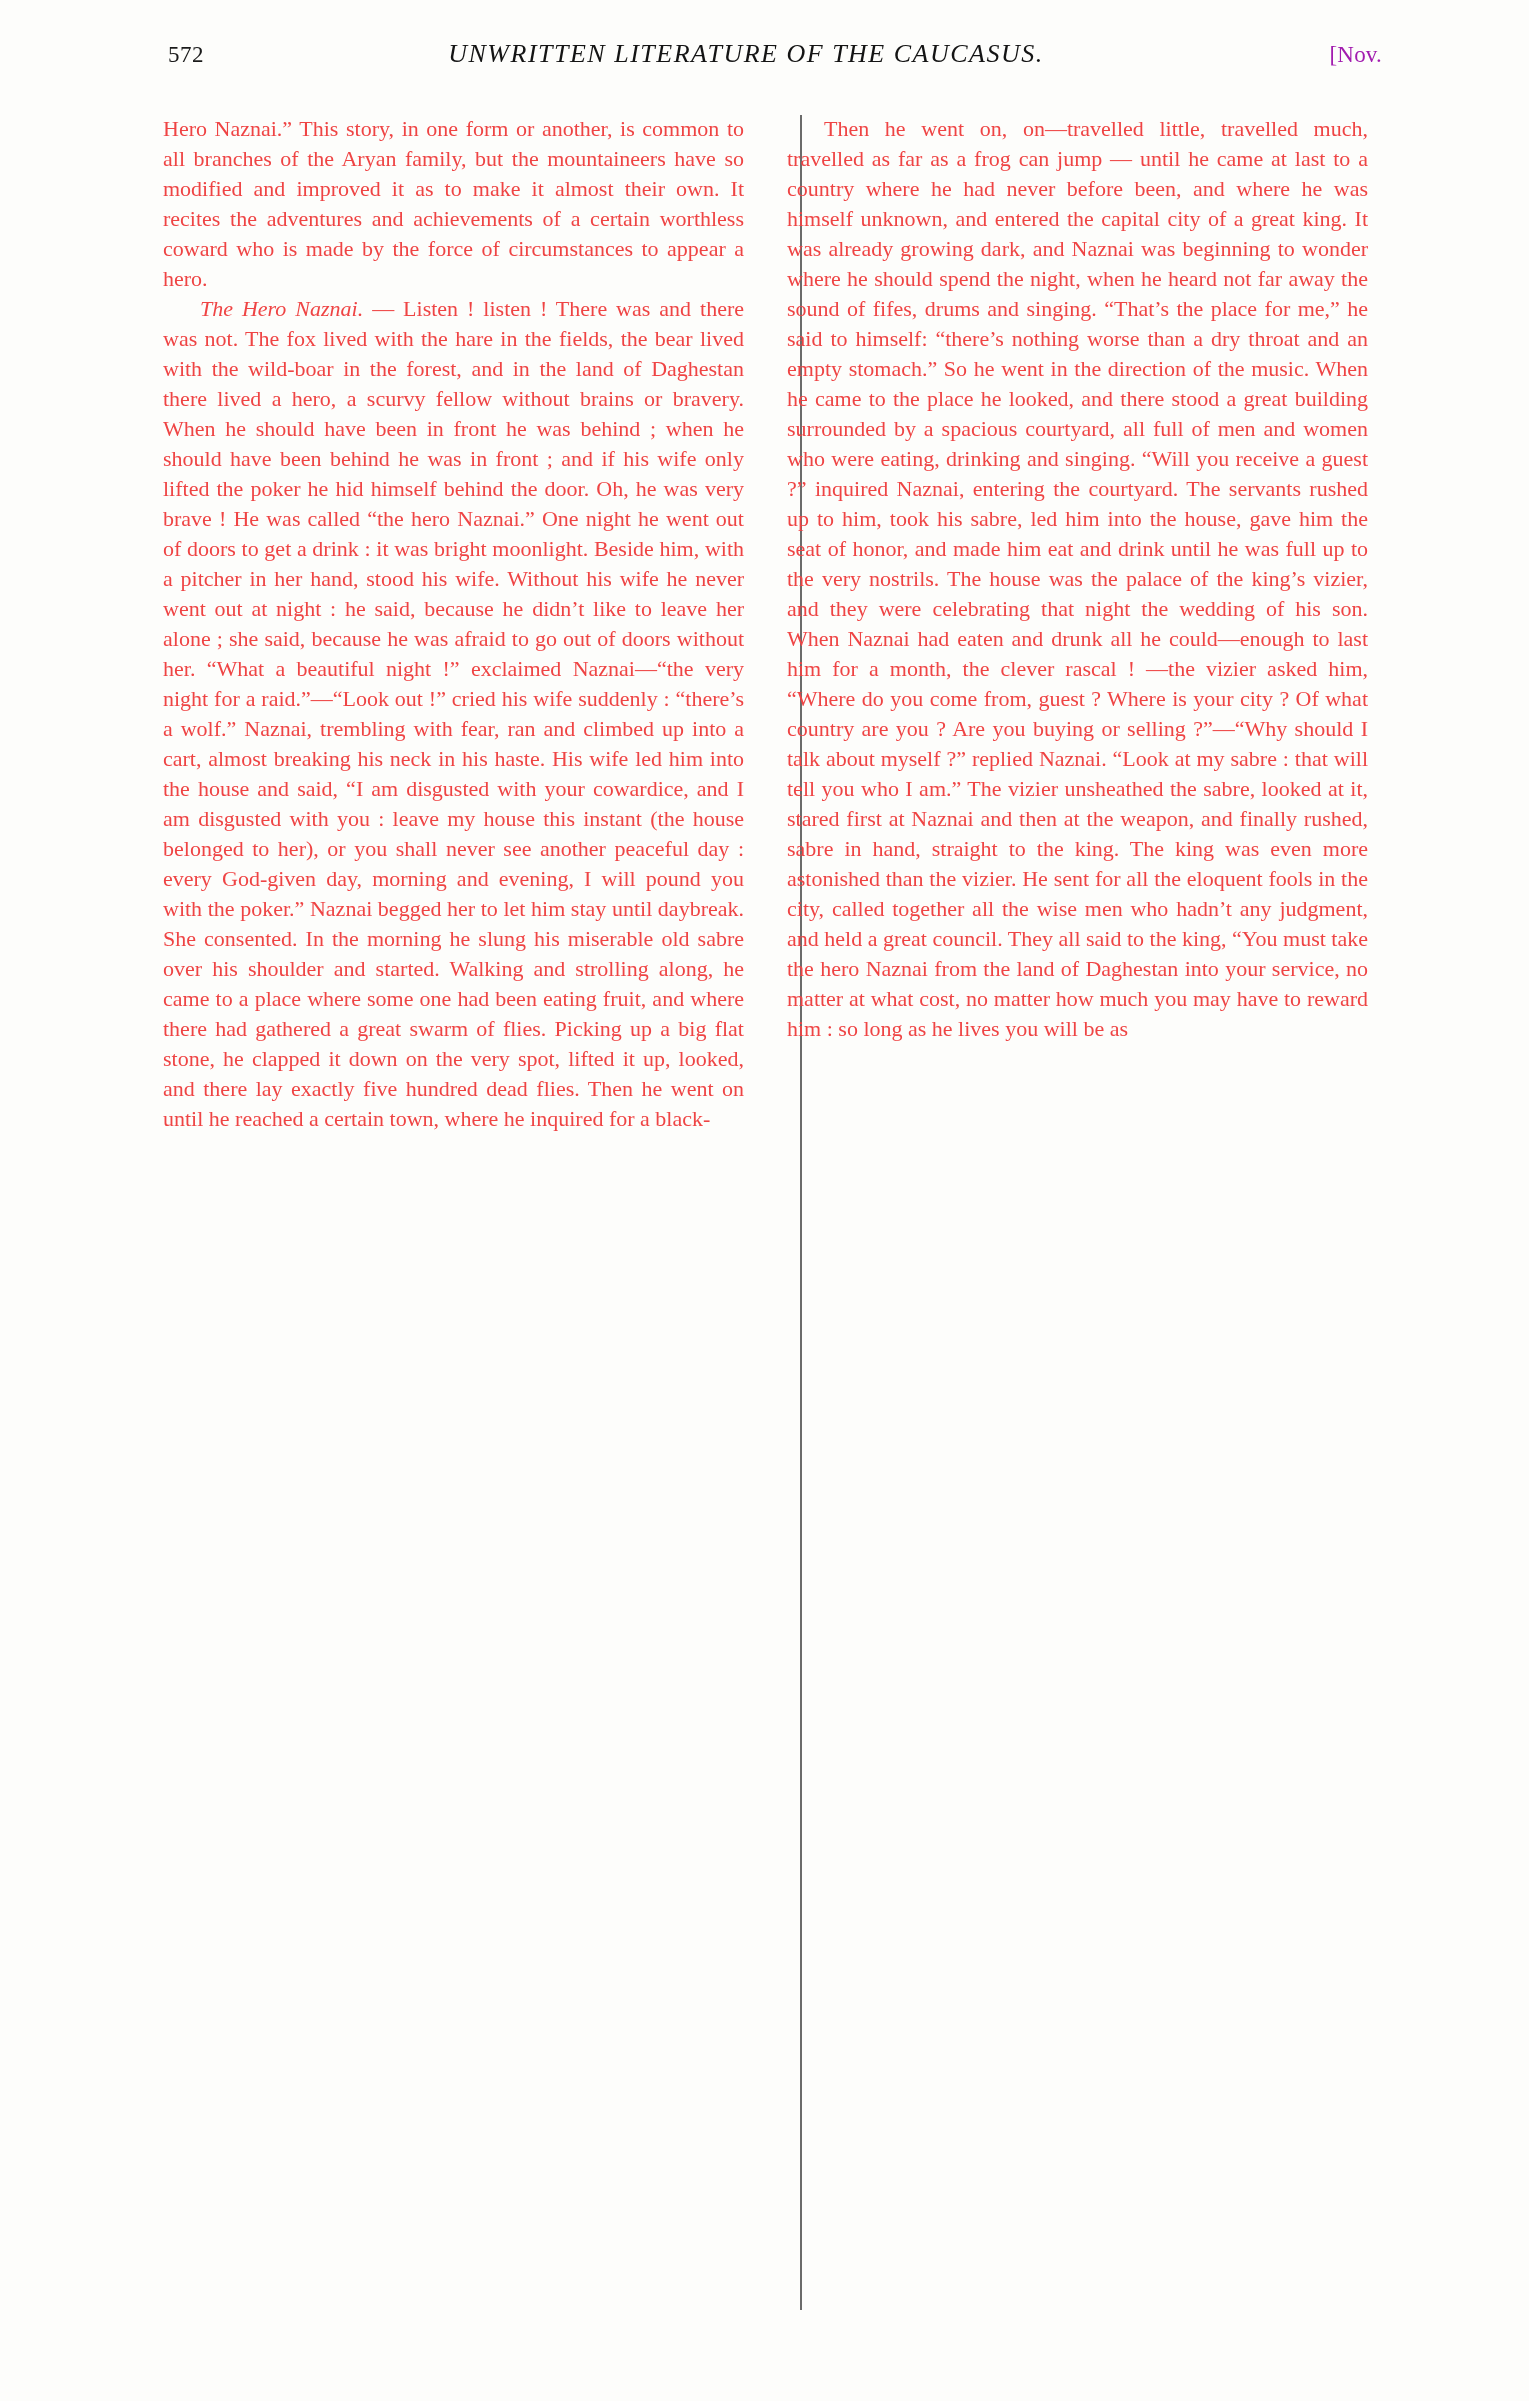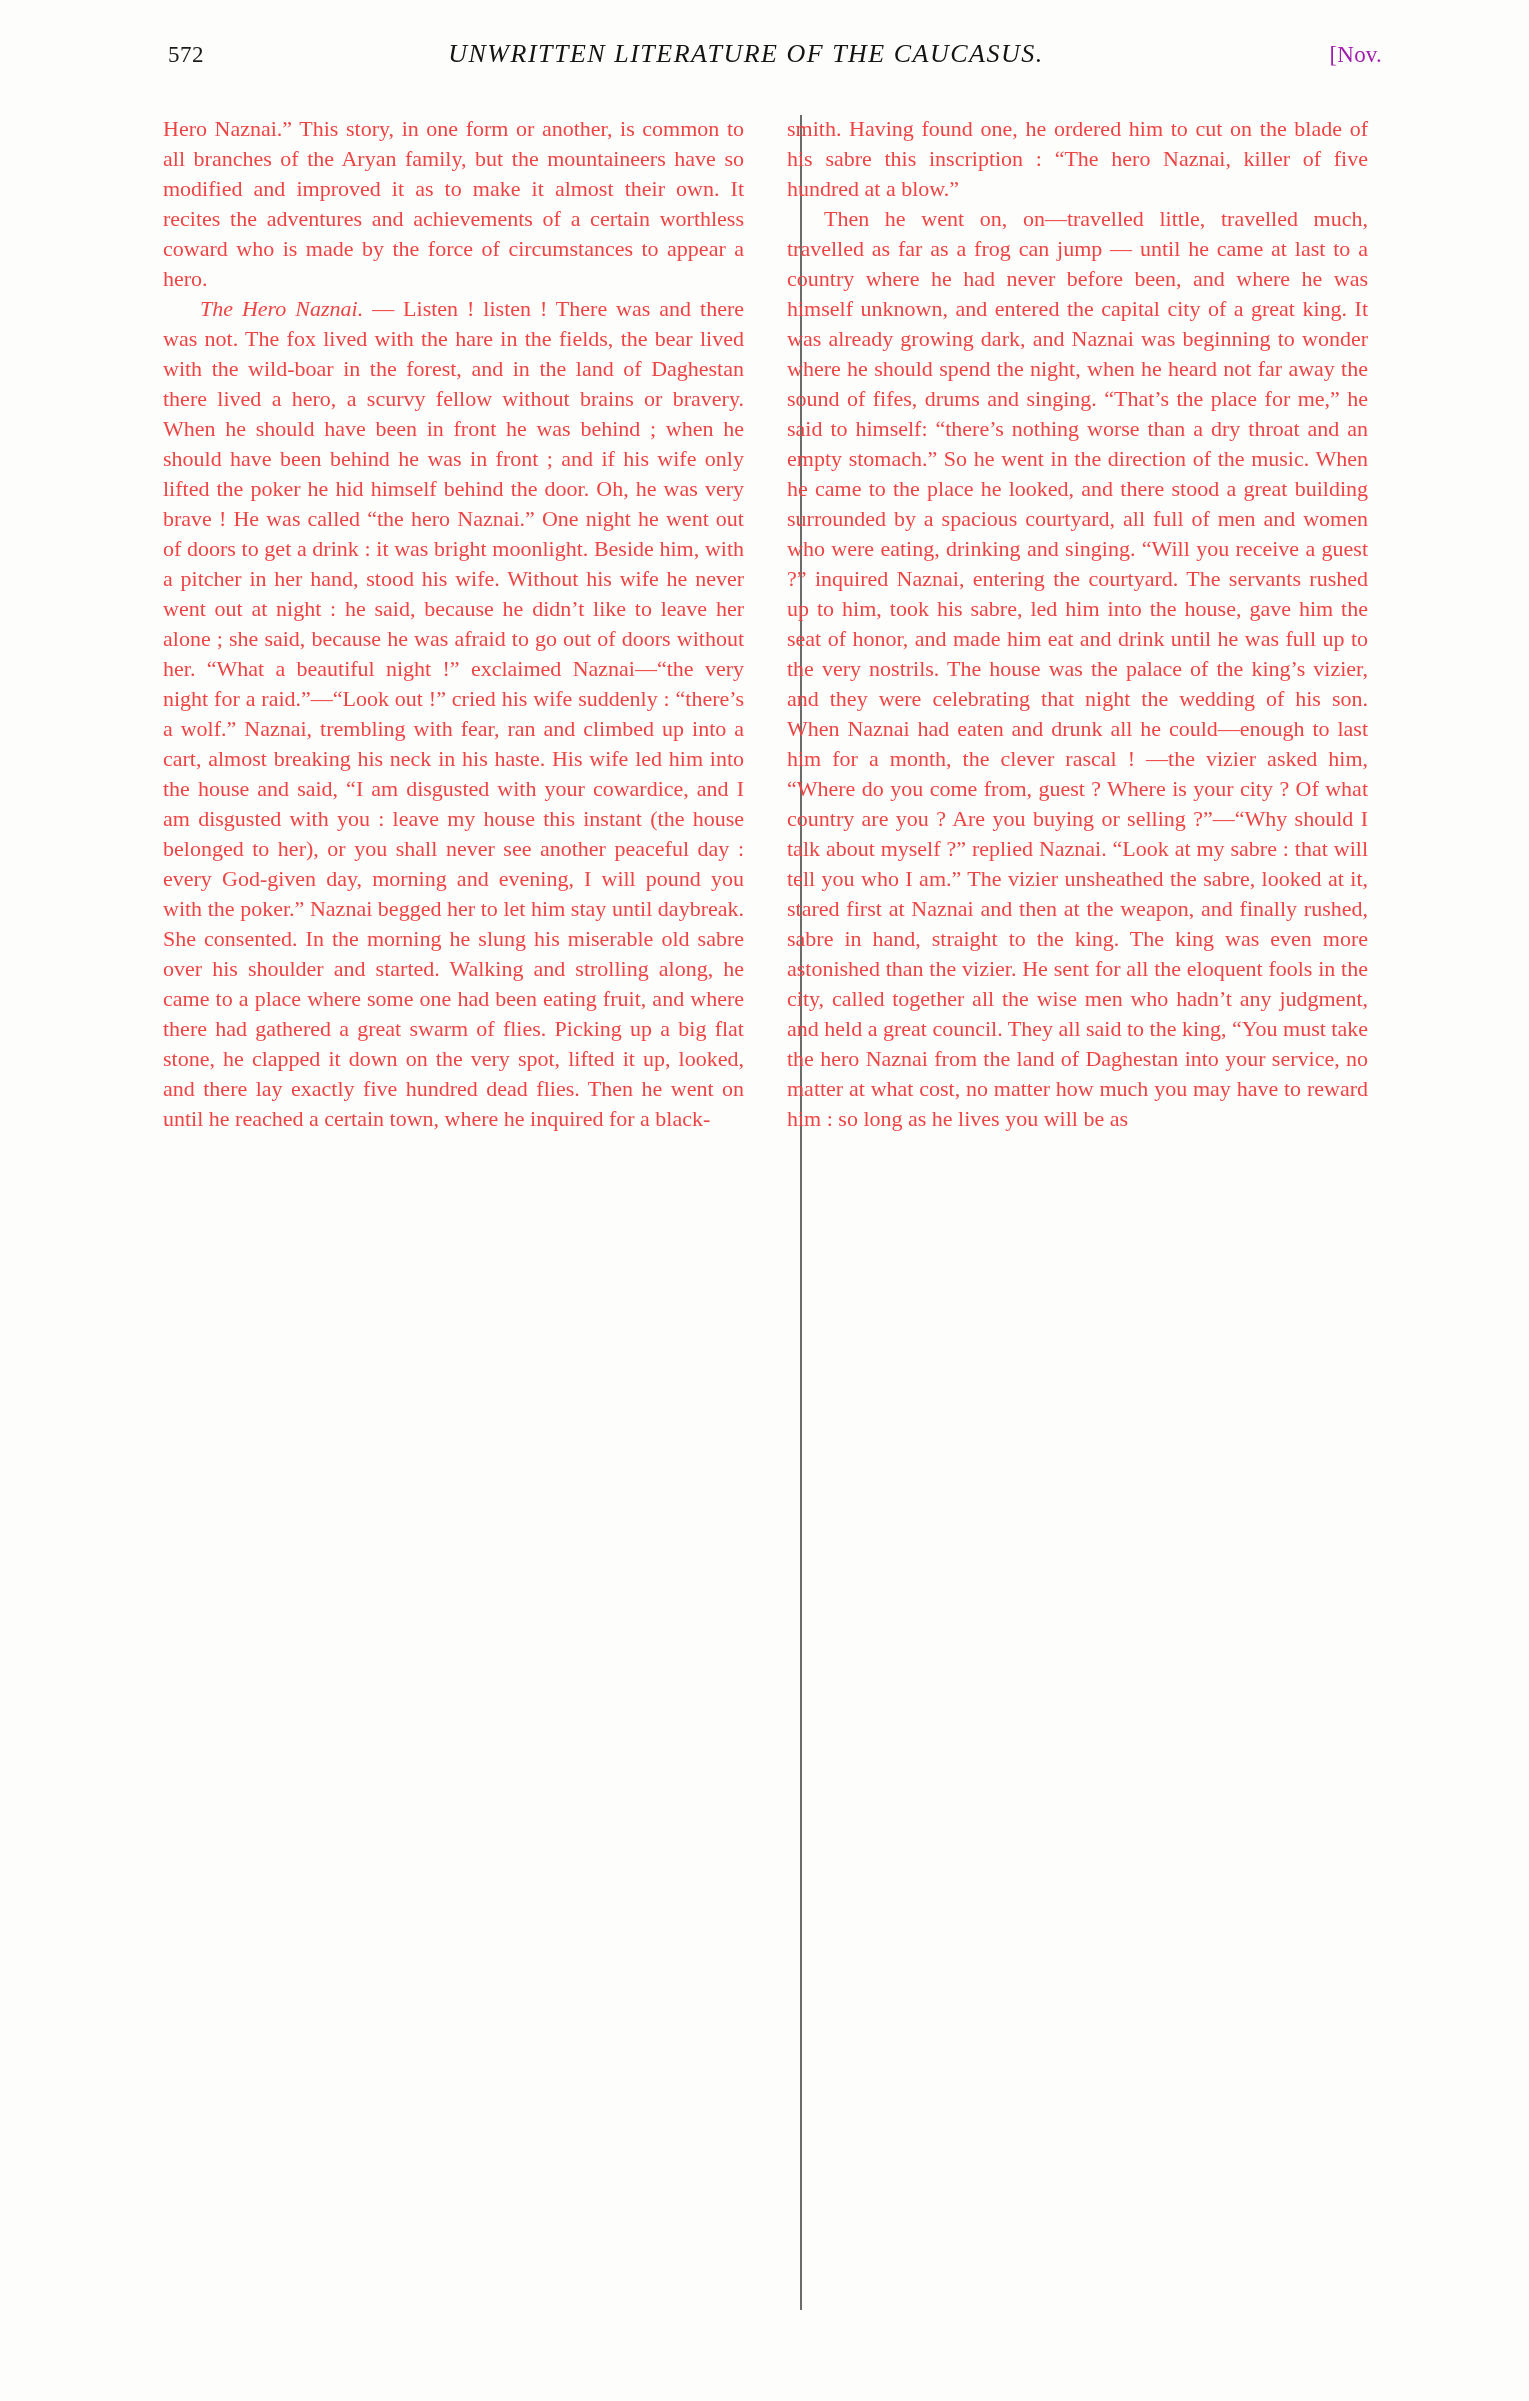--- a/index.html
+++ b/index.html
@@ -107,19 +107,18 @@
   <div class="rule"></div>
 
   <div class="columns">
 
     <div class="col">
       <p>Hero Naznai.”   This story, in one form or another, is common to all branches of the Aryan family, but the mountaineers have so modified and improved it as to make it almost their own.   It recites the adventures and achievements of a certain worthless coward who is made by the force of circumstances to appear a hero.</p>
       <p class="indent"><span class="title-italic">The Hero Naznai.</span><span> — Listen !  listen !  There was and there was not.   The fox lived with the hare in the fields, the bear lived with the wild-boar in the forest, and in the land of Daghestan there lived a hero, a scurvy fellow without brains or bravery.   When he should have been in front he was behind ;  when he should have been behind he was in front ;  and if his wife only lifted the poker he hid himself behind the door.   Oh, he was very brave !   He was called “the hero Naznai.”   One night he went out of doors to get a drink :  it was bright moonlight.  Beside him, with a pitcher in her hand, stood his wife.   Without his wife he never went out at night :  he said, because he didn’t like to leave her alone ;  she said, because he was afraid to go out of doors without her.   “What a beautiful night !”  exclaimed Naznai—“the very night for a raid.”—“Look out !”  cried his wife suddenly :  “there’s a wolf.”   Naznai, trembling with fear, ran and climbed up into a cart, almost breaking his neck in his haste.  His wife led him into the house and said, “I am disgusted with your cowardice, and I am disgusted with you : leave my house this instant (the house belonged to her), or you shall never see another peaceful day : every God-given day, morning and evening, I will pound you with the poker.”   Naznai begged her to let him stay until daybreak.   She consented.   In the morning he slung his miserable old sabre over his shoulder and started.   Walking and strolling along, he came to a place where some one had been eating fruit, and where there had gathered a great swarm of flies.   Picking up a big flat stone, he clapped it down on the very spot, lifted it up, looked, and there lay exactly five hundred dead flies.  Then he went on until he reached a certain town, where he inquired for a black-</span></p>
     </div>
 
     <div class="col">
-      <p>smith.   Having found one, he ordered him to cut on the blade of his sabre this inscription :  “The hero Naznai, killer of five hundred at a blow.”</p>
       <p class="indent">Then he went on, on—travelled little, travelled much, travelled as far as a frog can jump — until he came at last to a country where he had never before been, and where he was himself unknown, and entered the capital city of a great king.  It was already growing dark, and Naznai was beginning to wonder where he should spend the night, when he heard not far away the sound of fifes, drums and singing.   “That’s the place for me,” he said to himself: “there’s nothing worse than a dry throat and an empty stomach.”  So he went in the direction of the music. When he came to the place he looked, and there stood a great building surrounded by a spacious courtyard, all full of men and women who were eating, drinking and singing.   “Will you receive a guest ?” inquired Naznai, entering the courtyard.   The servants rushed up to him, took his sabre, led him into the house, gave him the seat of honor, and made him eat and drink until he was full up to the very nostrils.   The house was the palace of the king’s vizier, and they were celebrating that night the wedding of his son.   When Naznai had eaten and drunk all he could—enough to last him for a month, the clever rascal ! —the vizier asked him, “Where do you come from, guest ?   Where is your city ?  Of what country are you ?   Are you buying or selling ?”—“Why should I talk about myself ?” replied Naznai.   “Look at my sabre : that will tell you who I am.”   The vizier unsheathed the sabre, looked at it, stared first at Naznai and then at the weapon, and finally rushed, sabre in hand, straight to the king.   The king was even more astonished than the vizier.   He sent for all the eloquent fools in the city, called together all the wise men who hadn’t any judgment, and held a great council.   They all said to the king, “You must take the hero Naznai from the land of Daghestan into your service, no matter at what cost, no matter how much you may have to reward him : so long as he lives you will be as</p>
     </div>
 
   </div>
 </div>
 
 
 </body></html>

